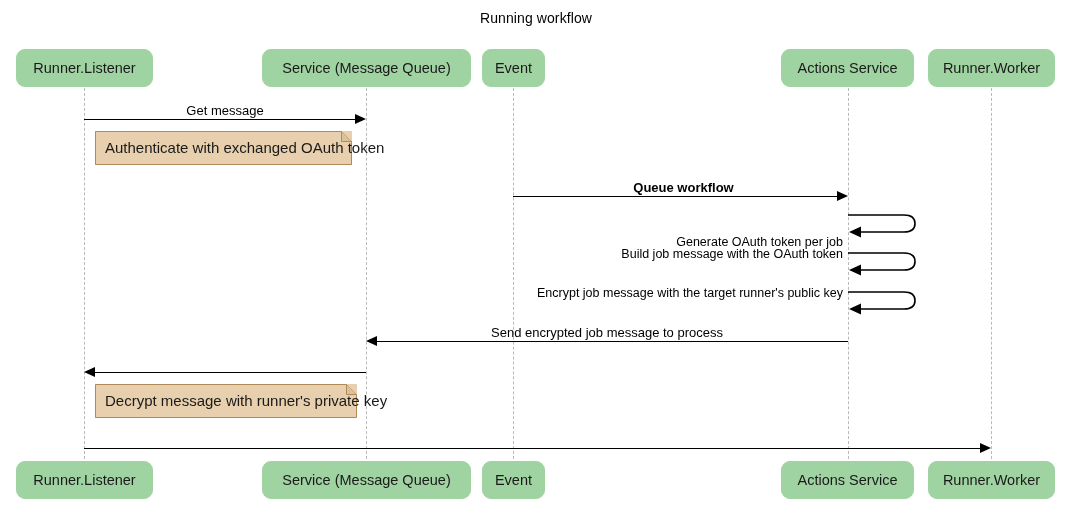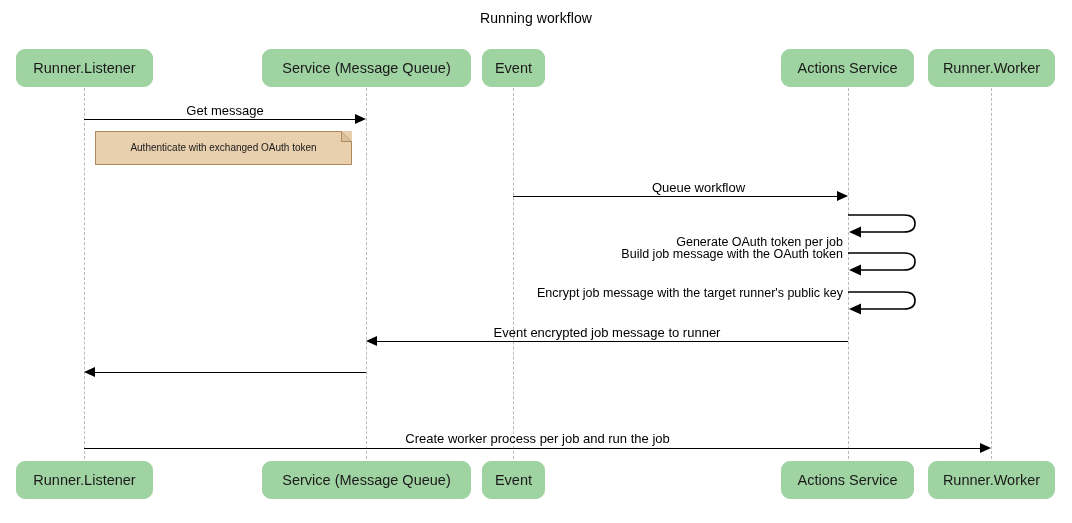--- a/index.html
+++ b/index.html
@@ -106,24 +106,23 @@
     top: 0;
     left: 0;
   }
   .note-text {
     position: absolute;
     top: 0;
     left: 10px;
     right: 10px;
     height: 34px;
     line-height: 33px;
-    font-size: 10px;
+    font-size: 15px;
     color: #1a1a1a;
     white-space: nowrap;
-    text-align: center;
   }
 </style>
 </head>
 <body>
 
 <div id="diagram">
 
   <div class="title">Running workflow</div>
 
   <div class="lifeline" style="left:84px;"></div>
@@ -151,21 +150,21 @@
   <div class="note" style="left:95px; top:131px; width:257px;">
     <svg width="257" height="34" viewBox="0 0 257 34">
       <path d="M0.5,0.5 L246.5,0.5 L256.5,10.5 L256.5,33.5 L0.5,33.5 Z" fill="#e8cfae" stroke="#b08a5a" stroke-width="1"></path>
       <path d="M246.5,0.5 L246.5,10.5 L256.5,10.5" fill="#dcc29c" stroke="#b08a5a" stroke-width="1"></path>
     </svg>
     <div class="note-text">Authenticate with exchanged OAuth token</div>
   </div>
 
   <div class="msg-line" style="left:513px; top:196px; width:324px;"></div>
   <div class="arrowhead right" style="left:837px; top:191px;"></div>
-  <div class="msg-label" style="left:531px; top:180px; width:335px;">Queue workflow</div>
+  <div class="msg-label" style="left:516px; top:180px; width:335px;font-weight:bold;">Queue workflow</div>
 
   <div class="selfloop" style="left:848px; top:214px;">
     <svg width="80" height="26" viewBox="0 0 80 26">
       <path d="M0,1 L56,1 Q67,1 67,9.5 Q67,18 56,18 L12,18" fill="none" stroke="#000000" stroke-width="1.6"></path>
       <polygon points="13,12.5 13,23.5 1,18 " fill="#000000"></polygon>
     </svg>
   </div>
   <div class="selfloop-label" style="left:443px; top:209px; width:400px;margin-top:26px;">Generate OAuth token per job</div>
 
   <div class="selfloop" style="left:848px; top:252px;">
@@ -179,23 +178,29 @@
   <div class="selfloop" style="left:848px; top:291px;">
     <svg width="80" height="26" viewBox="0 0 80 26">
       <path d="M0,1 L56,1 Q67,1 67,9.5 Q67,18 56,18 L12,18" fill="none" stroke="#000000" stroke-width="1.6"></path>
       <polygon points="13,12.5 13,23.5 1,18 " fill="#000000"></polygon>
     </svg>
   </div>
   <div class="selfloop-label" style="left:443px; top:286px; width:400px;">Encrypt job message with the target runner's public key</div>
 
   <div class="msg-line" style="left:377px; top:341px; width:471px;"></div>
   <div class="arrowhead left" style="left:366px; top:336px;"></div>
-  <div class="msg-label" style="left:366px; top:325px; width:482px;">Event encrypted job message to runner</div>
+  <div class="msg-label" style="left:366px; top:325px; width:482px;">Send encrypted job message to process</div>
 
   <div class="msg-line" style="left:95px; top:372px; width:271px;"></div>
   <div class="arrowhead left" style="left:84px; top:367px;"></div>
 
+  <div class="note" style="left:95px; top:384px; width:262px;">
+    <svg width="262" height="34" viewBox="0 0 262 34">
+      <path d="M0.5,0.5 L251.5,0.5 L261.5,10.5 L261.5,33.5 L0.5,33.5 Z" fill="#e8cfae" stroke="#b08a5a" stroke-width="1"></path>
+      <path d="M251.5,0.5 L251.5,10.5 L261.5,10.5" fill="#dcc29c" stroke="#b08a5a" stroke-width="1"></path>
+    </svg>
+    <div class="note-text">Decrypt message with runner's private key</div>
+  </div>
 
   <div class="msg-line" style="left:84px; top:448px; width:896px;"></div>
   <div class="arrowhead right" style="left:980px; top:443px;"></div>
-  <div class="msg-label" style="left:84px; top:431px; width:907px;">Create worker process per job and run the job</div>
 
 </div>
 
 </body></html>

